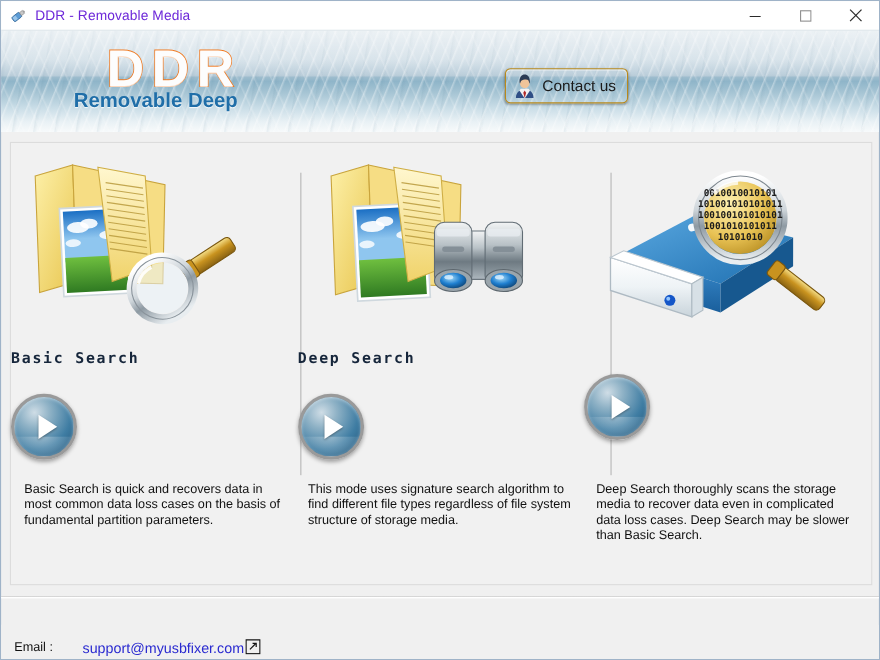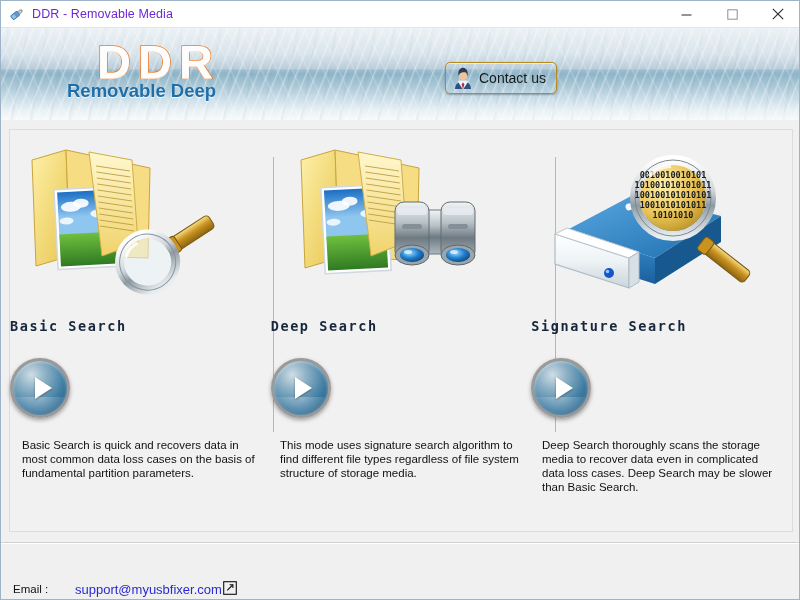--- a/index.html
+++ b/index.html
@@ -130,21 +130,21 @@
     top: 52px;
     font-size: 18.5px;
     font-weight: 600;
     color: #1f6ea8;
     text-shadow: 0 1px 1px rgba(255,255,255,0.85);
   }
 
   
   .contact-btn {
     position: absolute;
-    left: 444px;
+    left: 458px;
     top: 34px;
     width: 112px;
     height: 32px;
     box-sizing: border-box;
     border: 1px solid #b8891c;
     border-radius: 5px;
     background: linear-gradient(to bottom,
       #fdf3c4 0%,
       #f7dc7a 18%,
       #eec györ 19%,
@@ -594,21 +594,20 @@
                 <text x="142" y="40">0010010010101</text>
                 <text x="142" y="50">101001010101011</text>
                 <text x="142" y="60">100100101010101</text>
                 <text x="142" y="70">1001010101011</text>
                 <text x="142" y="80">10101010</text>
               </g>
               <path d="M118 38 a32 32 0 0 1 22 -10" stroke="#ffffff" stroke-width="4" fill="none" opacity="0.75"></path>
             </g>
           </svg>
         </div>
-        <div class="mode-title">Signature Search</div>
         <div class="play-wrap">
           <div class="play">
               <div class="play-tri"></div>
             </div>
         </div>
       </div>
     </div>
 
     <div class="desc-row">
       <div class="desc c1">

